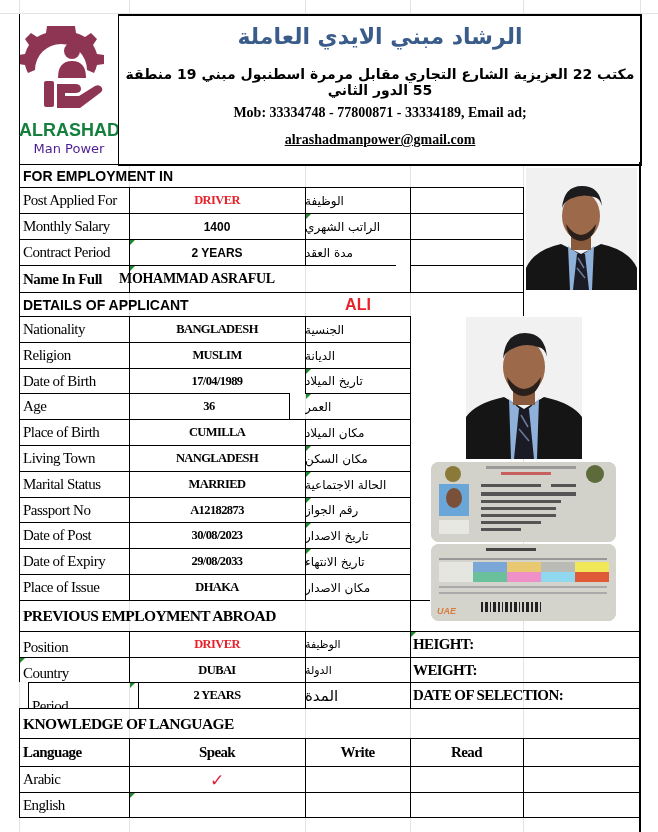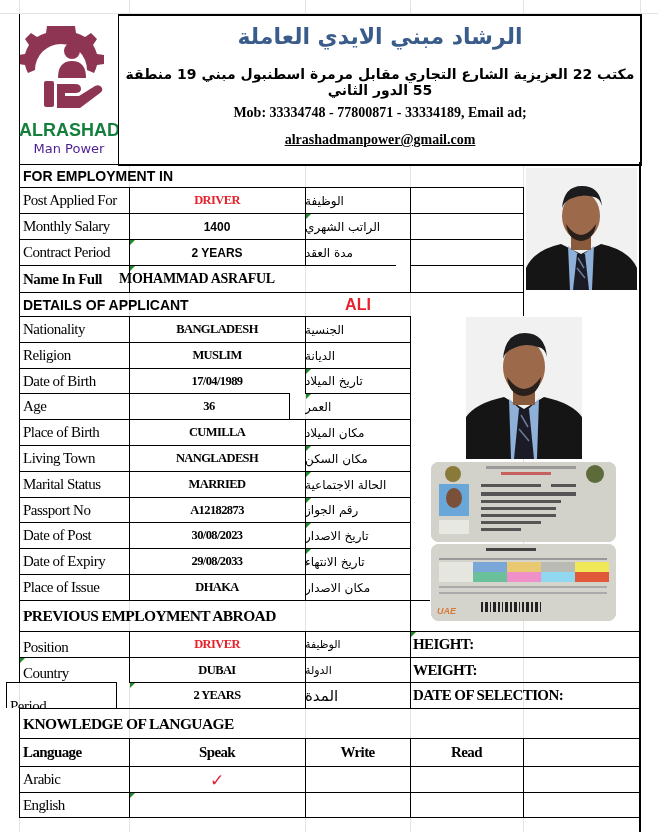--- a/index.html
+++ b/index.html
@@ -235,21 +235,21 @@
 
 <div id="prev-rows">
     <div class="cell bl bt br lbl" style="left:19px;top:631px;width:111px;height:26px;padding-top:6px">Position</div>
     <div class="cell bt br val red" style="left:129px;top:631px;width:177px;height:26px">DRIVER</div>
     <div class="cell bt br ar" style="left:305px;top:631px;width:106px;height:26px;font-size:11px">الوظيفة</div>
     <div class="cell bt" style="left:410px;top:631px;width:230px;height:26px;font-weight:bold;font-size:15px;padding-left:3px;letter-spacing:-0.6px">HEIGHT:</div>
     <div class="cell bl bt br lbl" style="left:19px;top:657px;width:111px;height:25px;padding-top:6px">Country</div>
     <div class="cell bt br val" style="left:129px;top:657px;width:177px;height:25px">DUBAI</div>
     <div class="cell bt br ar" style="left:305px;top:657px;width:106px;height:25px;font-size:11px">الدولة</div>
     <div class="cell bt" style="left:410px;top:657px;width:230px;height:25px;font-weight:bold;font-size:15px;padding-left:3px;letter-spacing:-0.6px">WEIGHT:</div>
-    <div class="cell bl bt br lbl" style="left:6px;top:682px;width:111px;height:26px;padding-top:21px">Period</div>
+    <div class="cell bl bt br lbl" style="left:28px;top:682px;width:111px;height:26px;padding-top:21px">Period</div>
     <div class="cell bt br val" style="left:129px;top:682px;width:177px;height:26px">2 YEARS</div>
     <div class="cell bt br ar" style="left:305px;top:682px;width:106px;height:26px;font-size:15px">المدة</div>
     <div class="cell bt" style="left:410px;top:682px;width:230px;height:26px;font-weight:bold;font-size:15px;padding-left:3px;letter-spacing:-0.6px">DATE OF SELECTION:</div>
     <div class="tri" style="left:411px;top:632px"></div>
     <div class="tri" style="left:20px;top:658px"></div>
     <div class="tri" style="left:130px;top:683px"></div>
   </div>
 
 <div class="cell bl bt sec-serif" style="left:19px;top:708px;width:621px;height:30px">KNOWLEDGE OF LANGUAGE</div>
 

